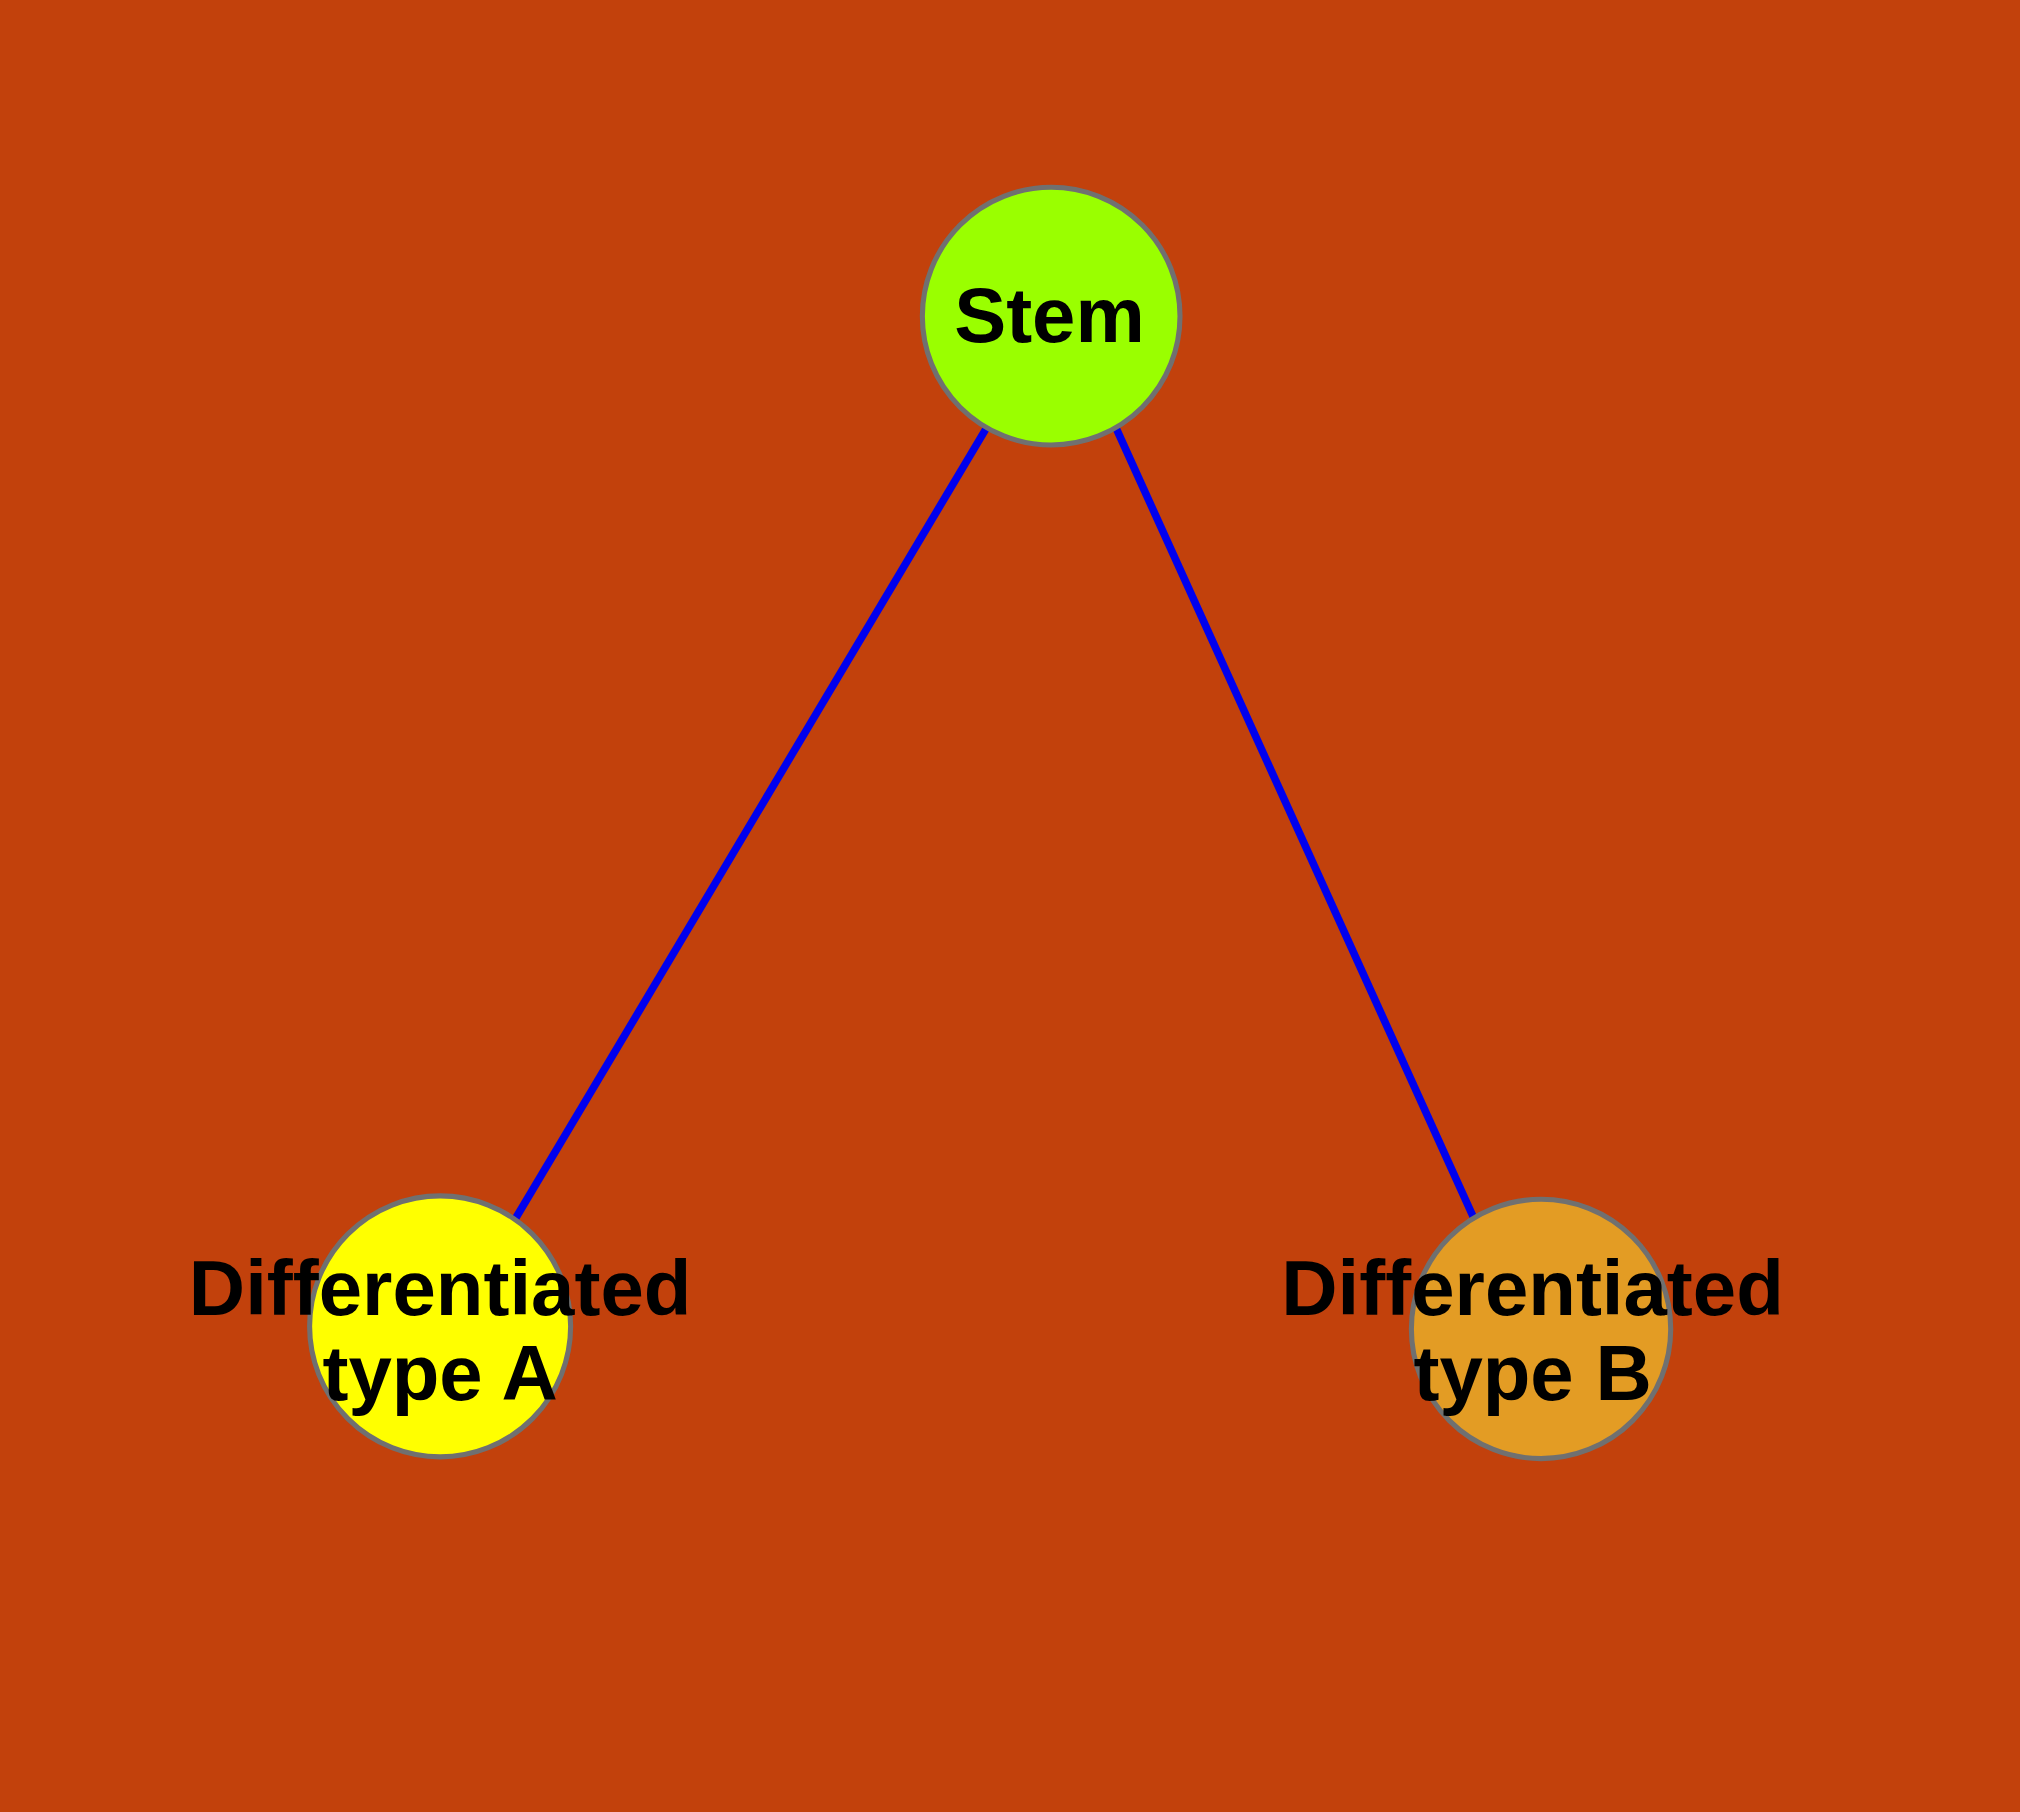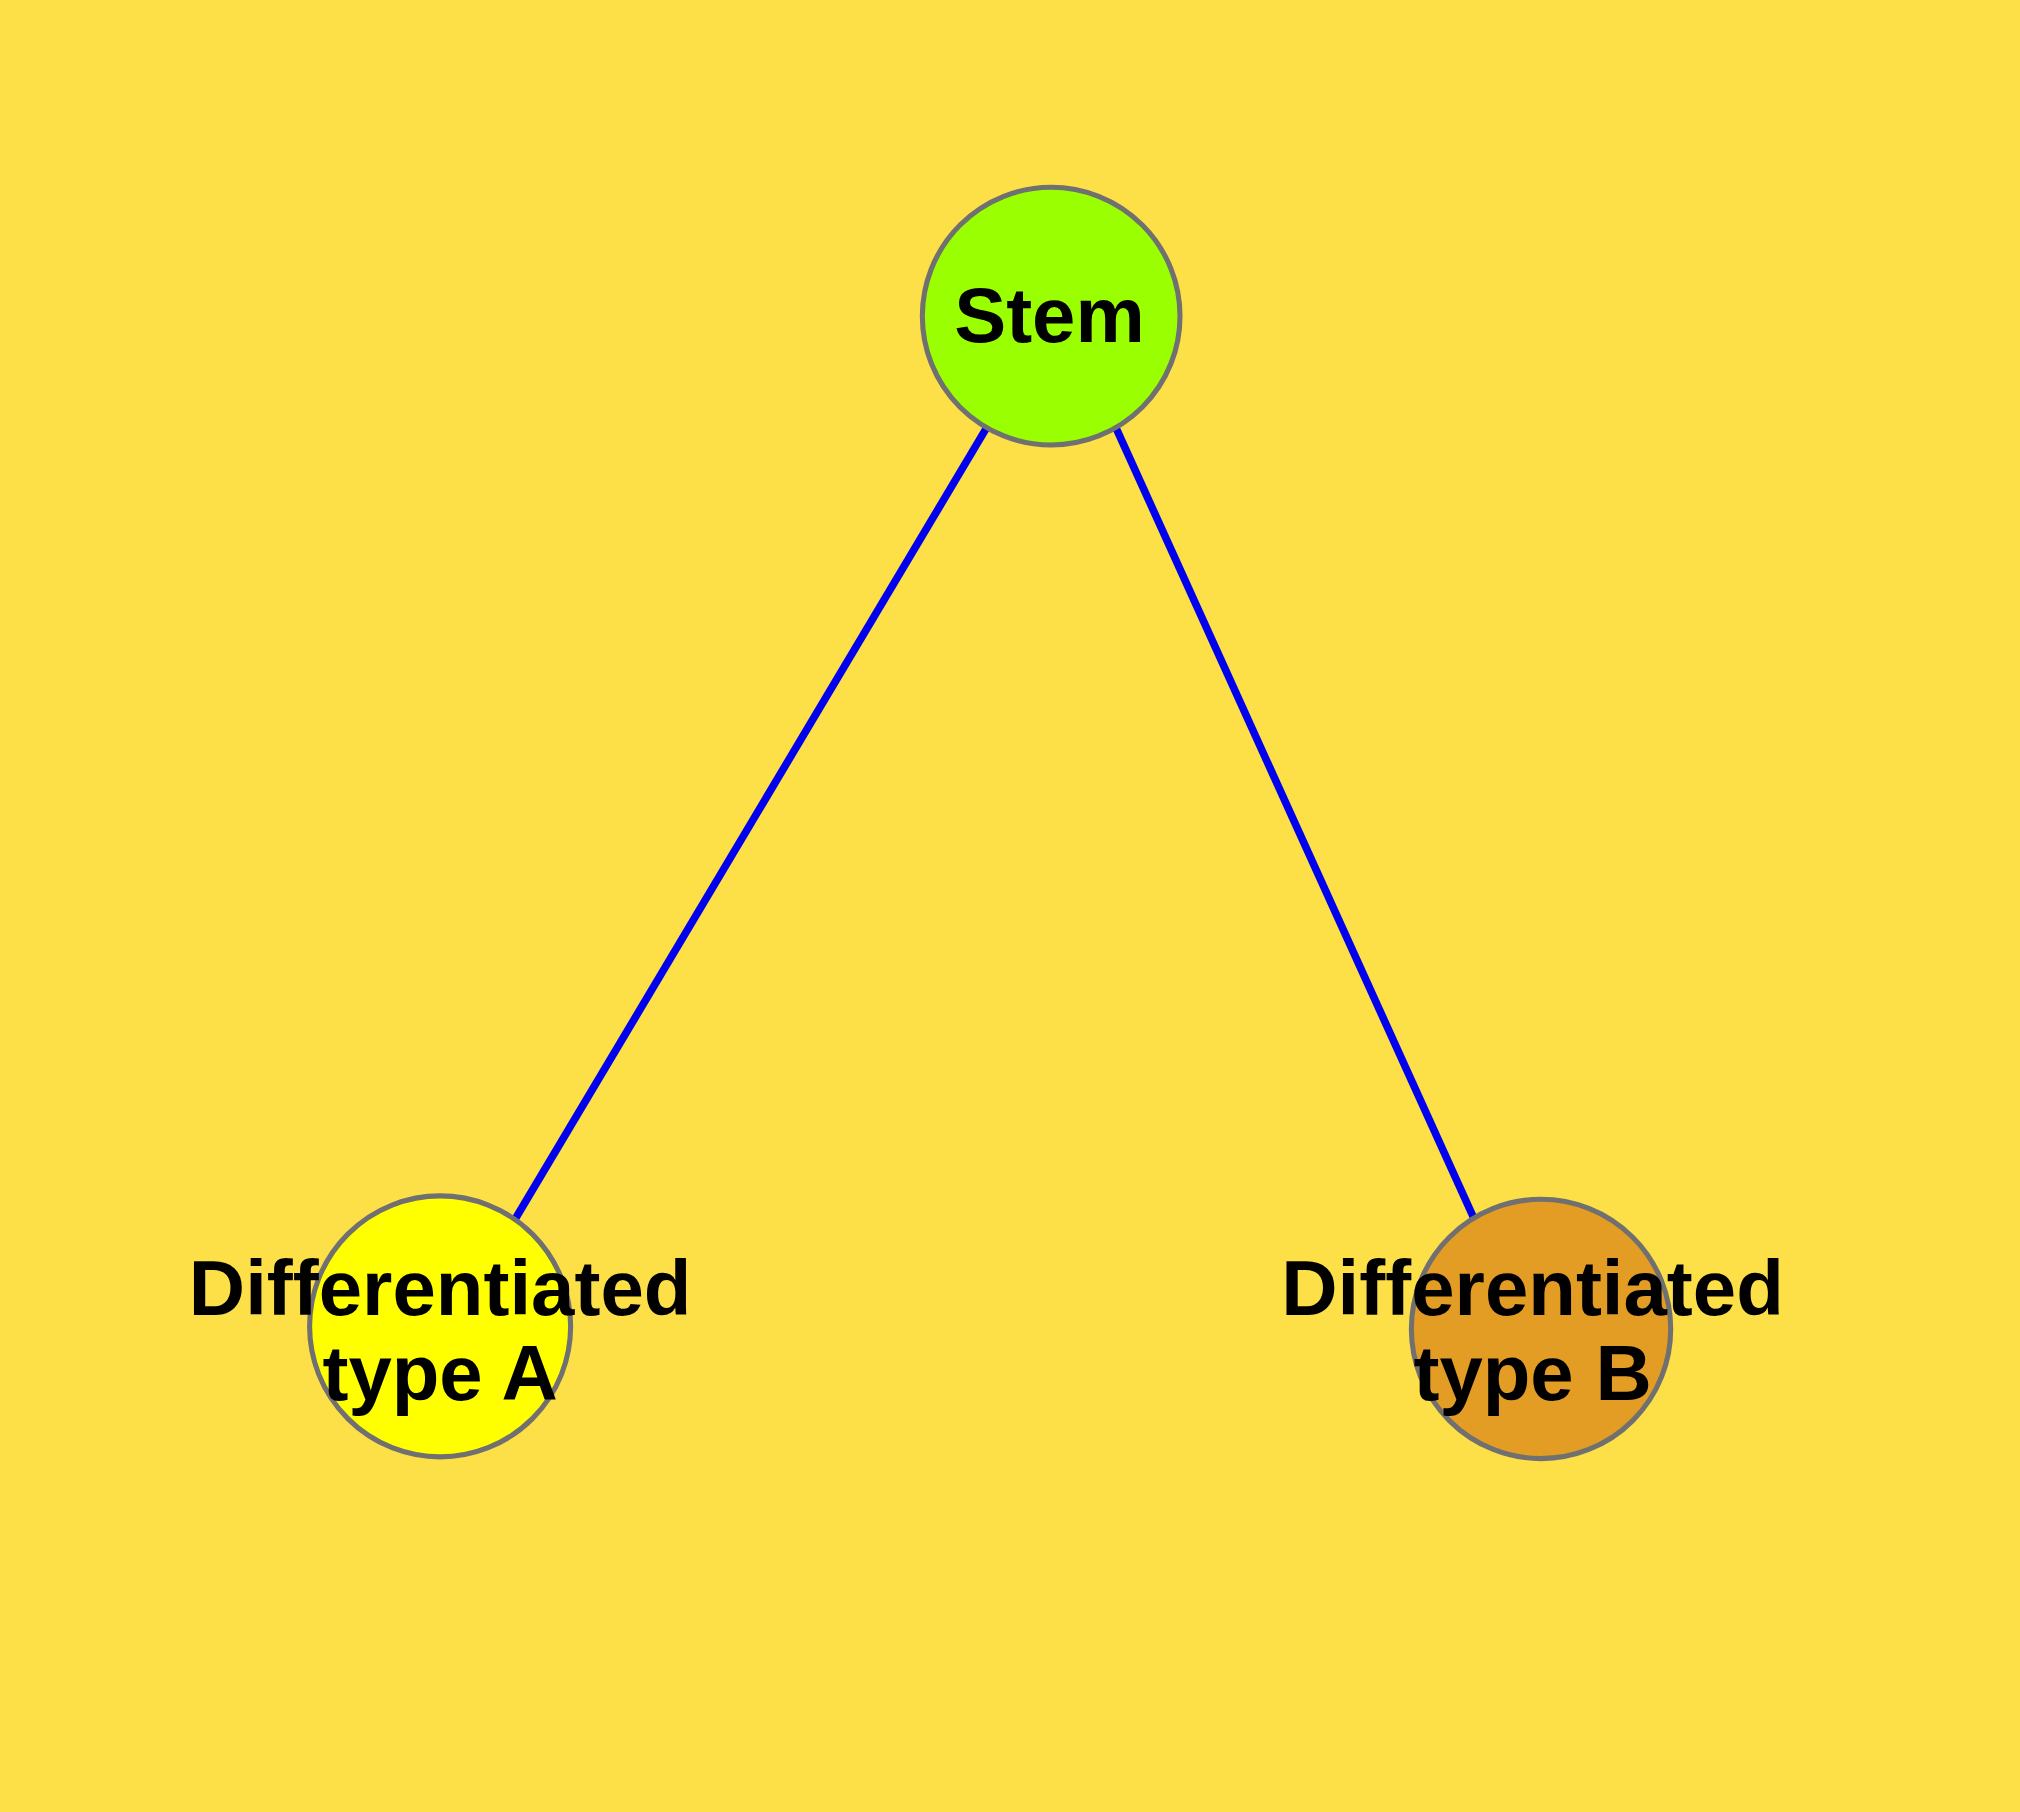--- a/index.html
+++ b/index.html
@@ -5,21 +5,21 @@
 <style>
   html, body {
     margin: 0;
     padding: 0;
     background: #ccccfa;
   }
   #canvas {
     position: relative;
     width: 2021px;
     height: 1812px;
-    background: #fde047;
+    background: #c2410c;
     overflow: hidden;
     font-family: "Liberation Sans", "DejaVu Sans", sans-serif;
   }
   #graph-svg {
     position: absolute;
     left: 0;
     top: 0;
     width: 2021px;
     height: 1812px;
     display: block;

